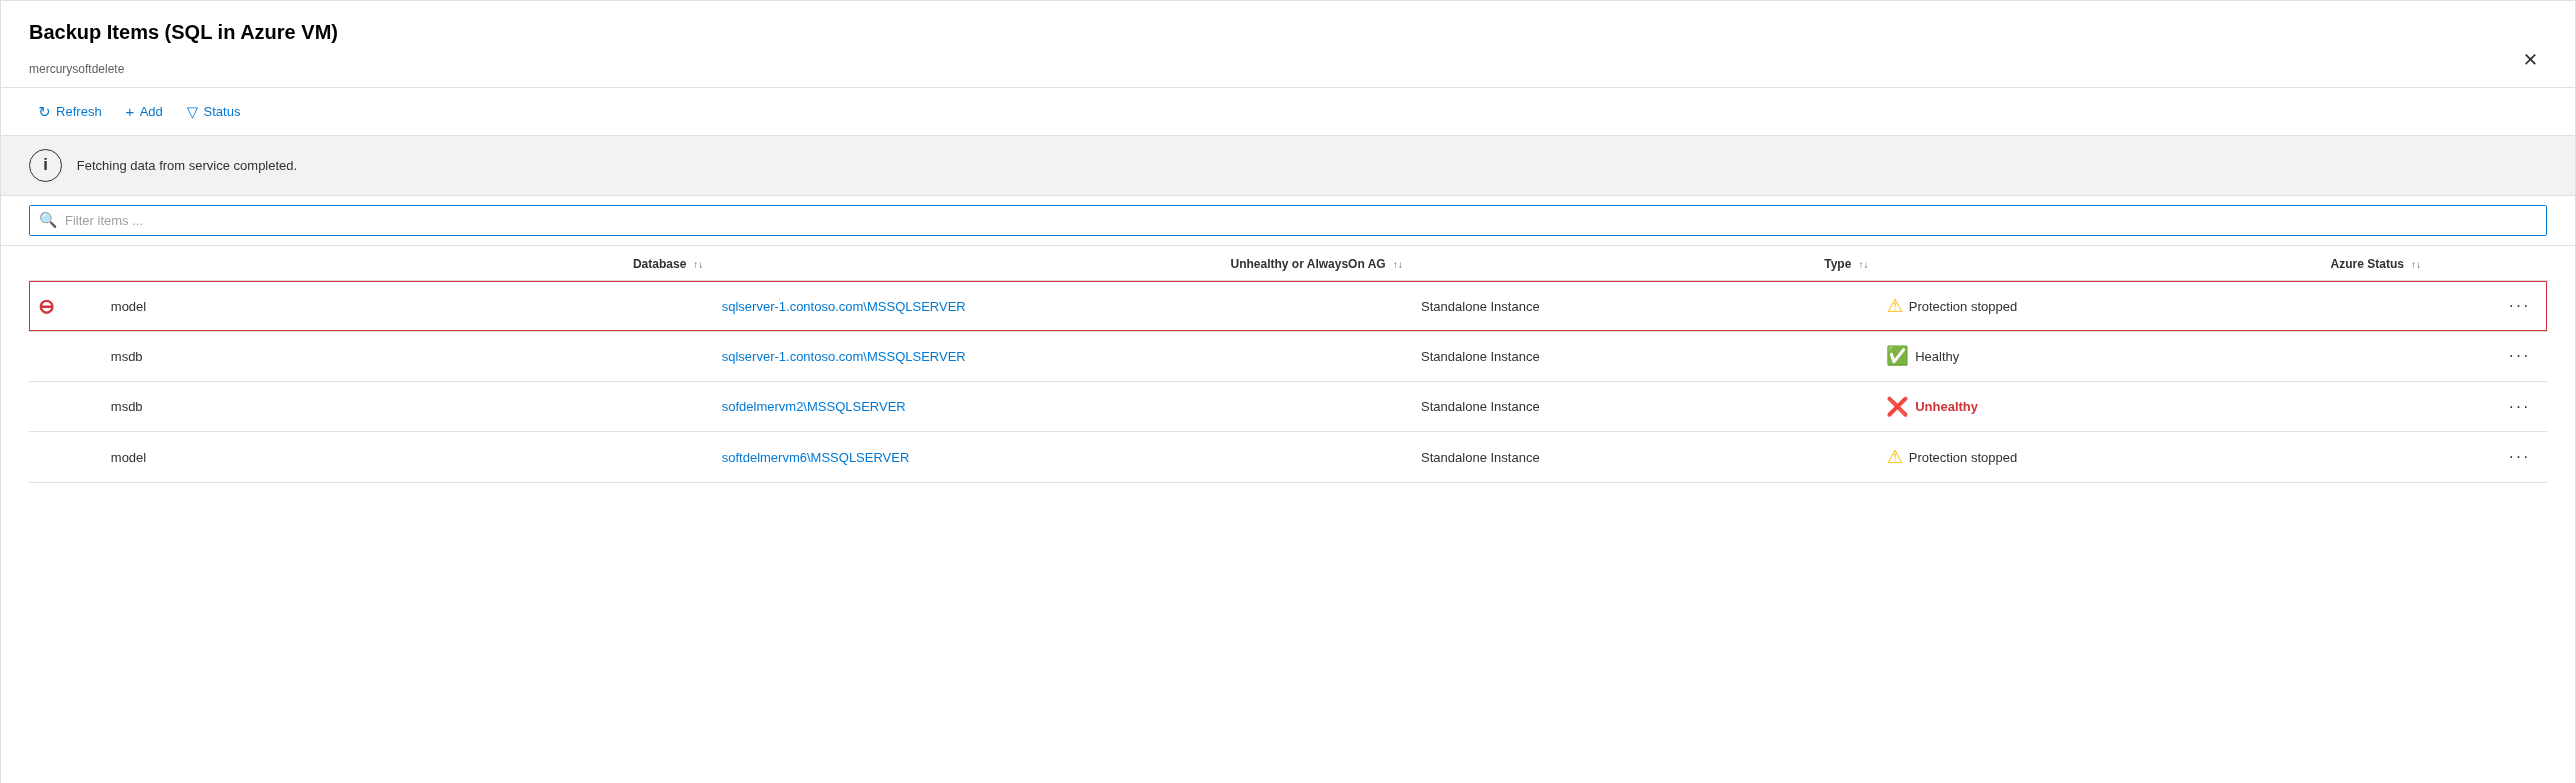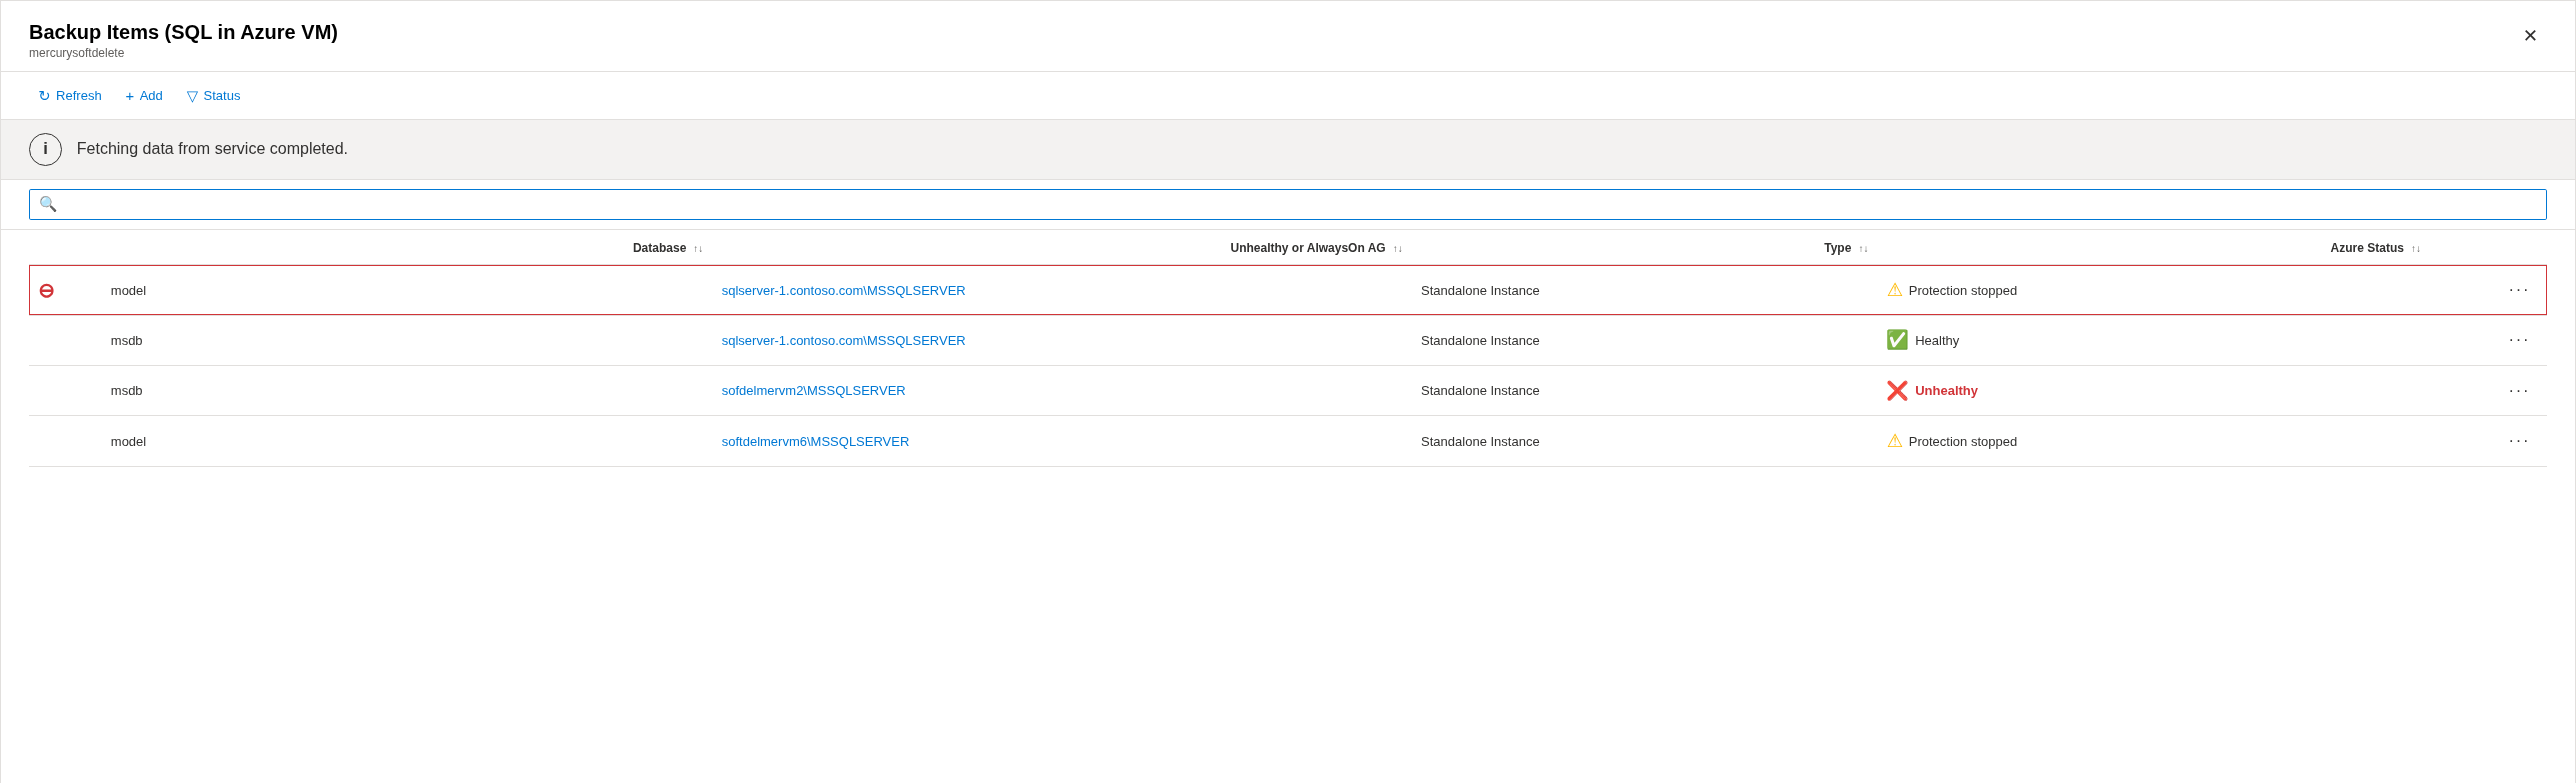--- a/index.html
+++ b/index.html
@@ -19,34 +19,34 @@
       width: 100%;
       min-height: 784px;
       position: relative;
     }
 
     
     .panel-header {
       padding: 18.4px 28px 11px 28px;
       border-bottom: 0.9px solid #e1dfdd;
       display: flex;
-      align-items: flex-start;
+      align-items: flex-end;
       justify-content: space-between;
     }
     .panel-title-block {}
     .panel-title {
       font-size: 20px;
       font-weight: 600;
       color: #000;
       line-height: 1.3;
     }
     .panel-subtitle {
       font-size: 12px;
       color: #605e5c;
-      margin-top: 1px;
+      margin-top: 17px;
     }
     .close-btn {
       width: 33px;
       height: 33px;
       background: none;
       border: none;
       cursor: pointer;
       font-size: 18.4px;
       color: #323130;
       display: flex;
@@ -98,21 +98,21 @@
       border-radius: 50%;
       display: flex;
       align-items: center;
       justify-content: center;
       font-weight: 700;
       font-size: 16.6px;
       color: #323130;
       flex-shrink: 0;
     }
     .notif-text {
-      font-size: 16px;
+      font-size: 13px;
       color: #323130;
     }
 
     
     .filter-bar {
       padding: 9.2px 28px;
       border-bottom: 0.9px solid #e1dfdd;
     }
     .filter-input-wrapper {
       display: flex;
@@ -263,20 +263,21 @@
   <div class="notification-bar">
     <div class="notif-icon">
       <span>i</span>
     </div>
     <span class="notif-text">Fetching data from service completed.</span>
   </div>
 
   <div class="filter-bar">
     <div class="filter-input-wrapper">
       <span class="search-icon">🔍</span>
+      <input class="filter-input" type="text" placeholder="Filter items ..." style="">
     </div>
   </div>
 
   <div class="table-wrapper">
     <table>
       <thead>
         <tr>
           <th class="col-icon"></th>
           <th class="col-database">
             <span>Database</span>

